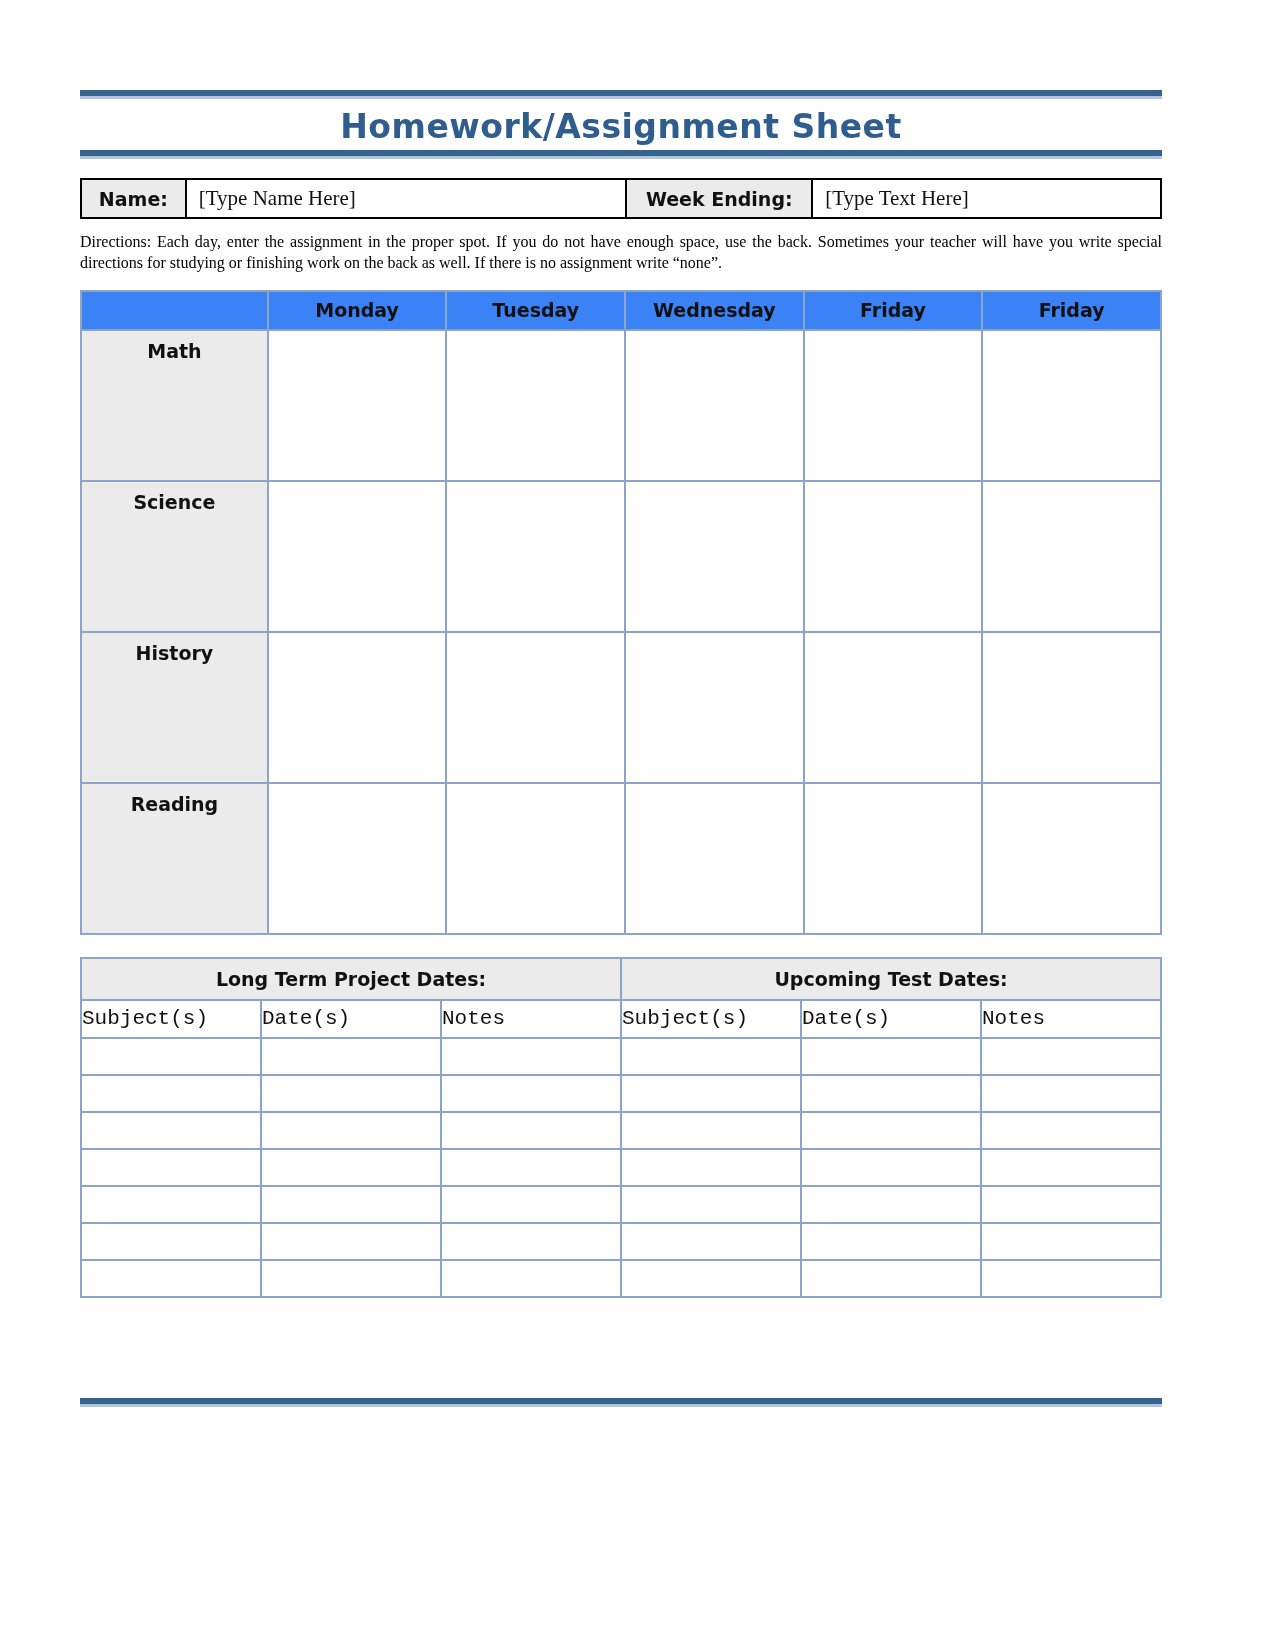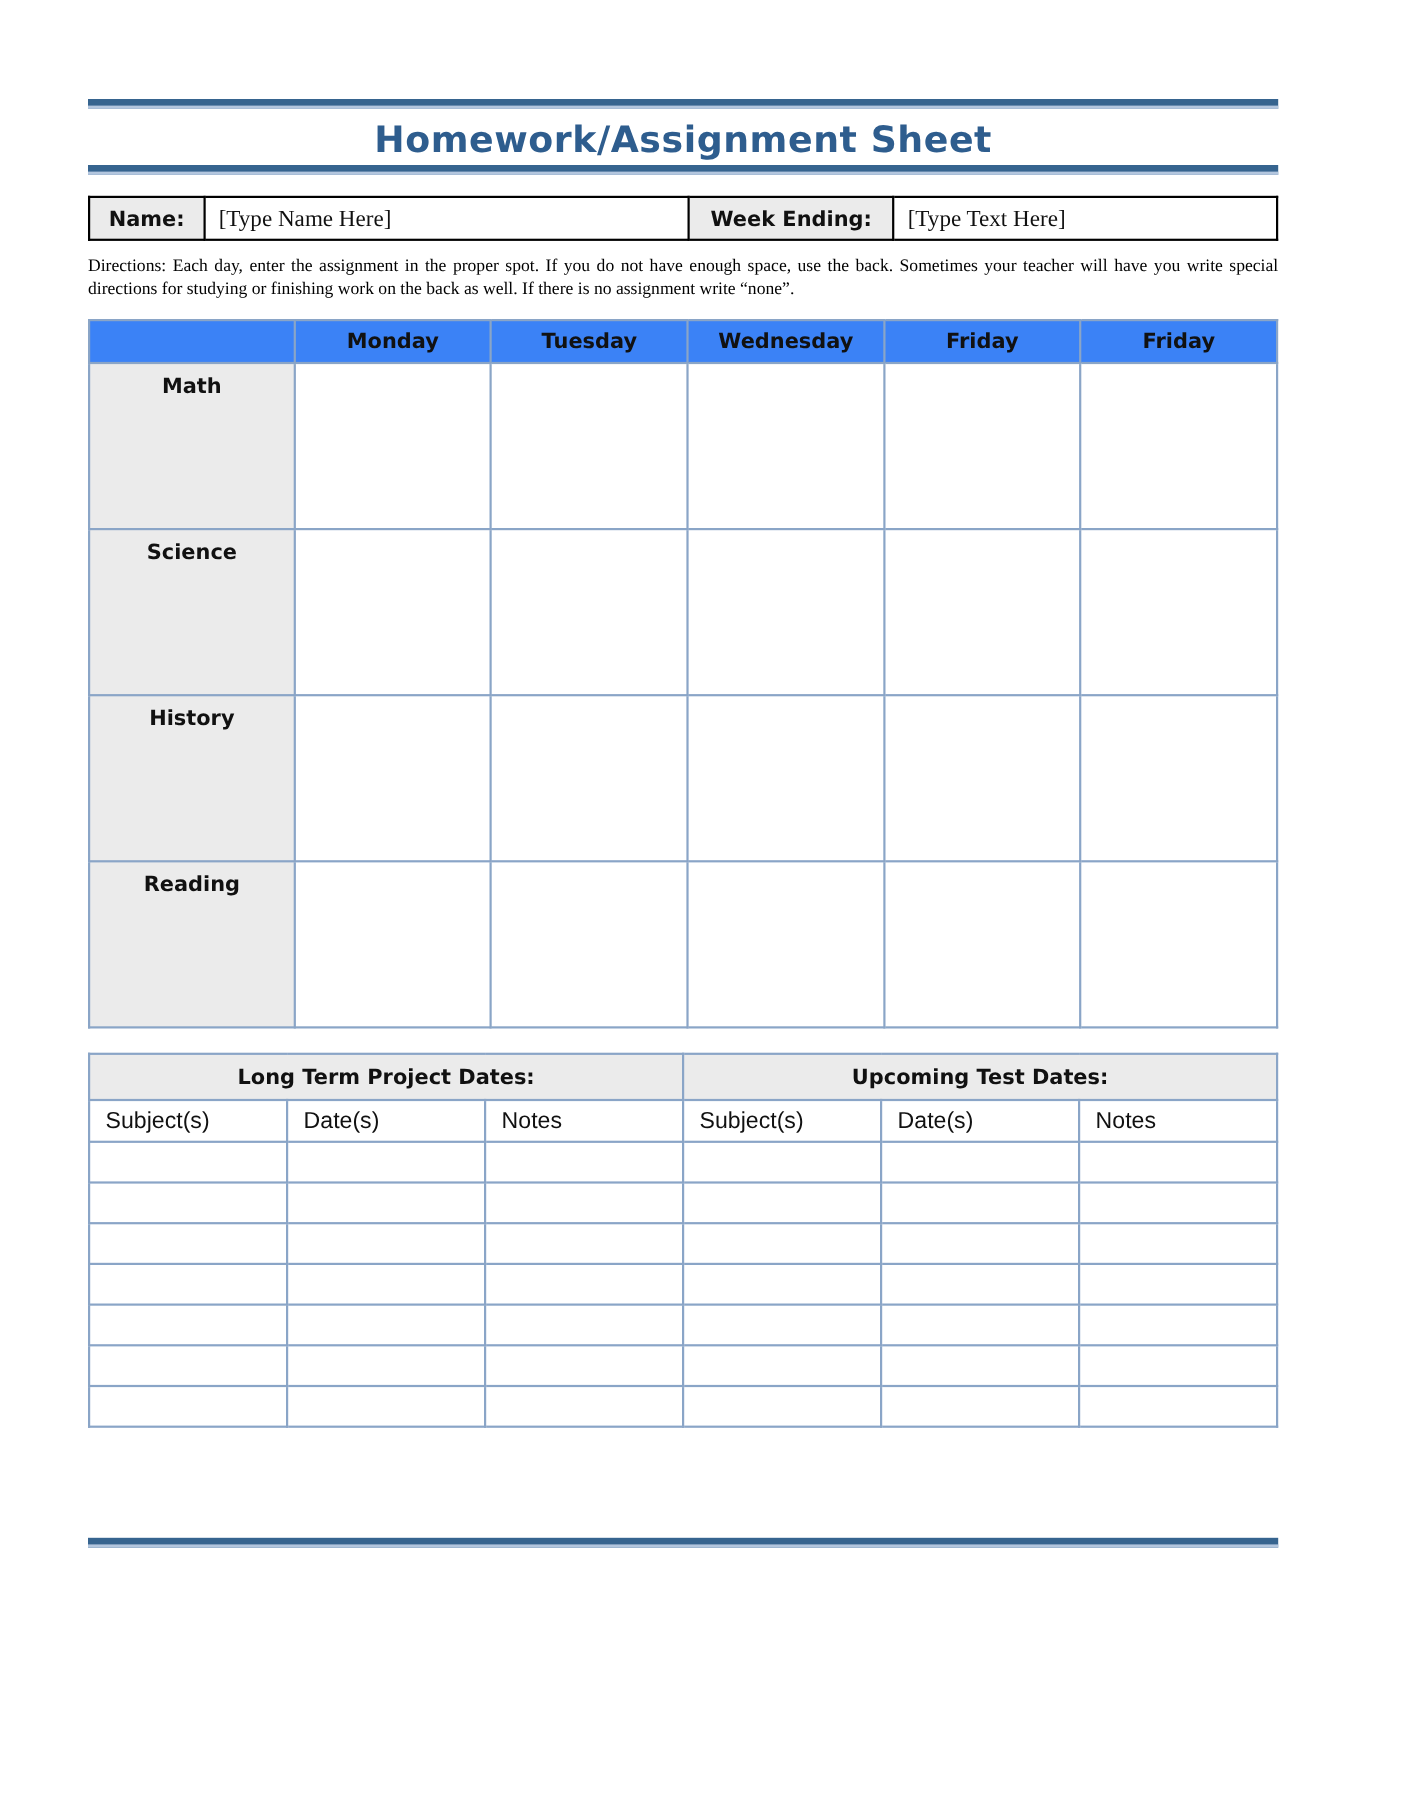--- a/index.html
+++ b/index.html
@@ -95,23 +95,23 @@
     background: #ebebeb;
     height: 38px;
     font-size: 19px;
     font-weight: bold;
     text-align: center;
     vertical-align: middle;
   }
   .bottom-table th.mid, .bottom-table td.mid { border-left: 2px solid #b91c1c; }
   .bottom-table tr.labels td {
     height: 34px;
-    font-family: Liberation Sans, sans-serif;
+    font-family: Liberation Mono, monospace;
     font-size: 21px;
-    padding-left: 14px;
+    padding-left: 0;
     vertical-align: middle;
     background: #ffffff;
   }
   .bottom-table tr.empty td { height: 33px; background: #ffffff; }
 </style>
 </head>
 <body>
 
 <div class="page">
   <div class="content">

